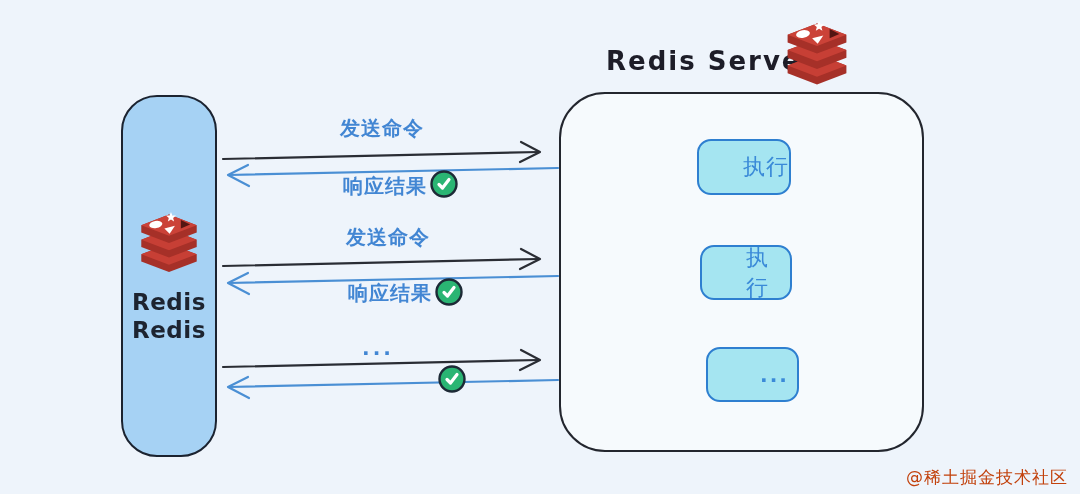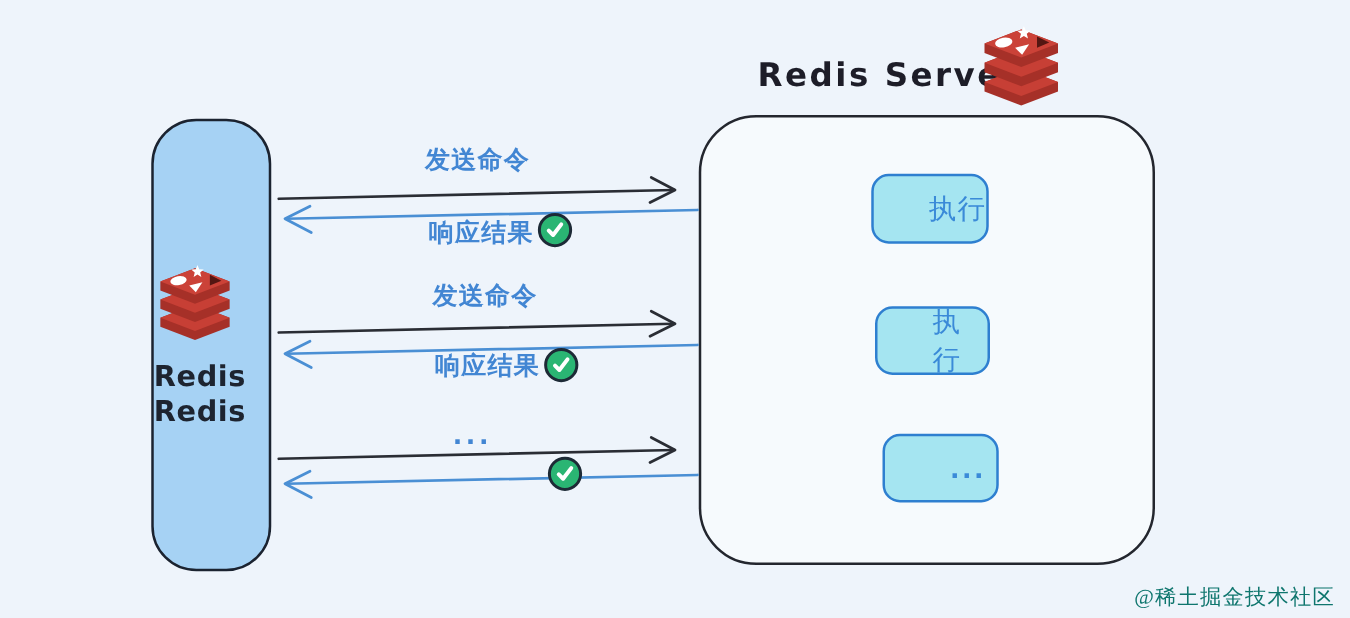--- a/index.html
+++ b/index.html
@@ -6,21 +6,21 @@
   .stage{
     position:relative;width:1080px;height:494px;overflow:hidden;
     background:#eef4fb;
     font-family:"DejaVu Sans","Liberation Sans",sans-serif;
   }
   
   .client-box{
     position:absolute;left:121px;top:95px;width:96px;height:362px;
     background:#a6d2f4;border:2.5px solid #1b2330;border-radius:36px;
     box-sizing:border-box;
-    display:flex;flex-direction:column;align-items:flex-start;justify-content:center;
+    display:flex;flex-direction:column;align-items:center;justify-content:center;
     gap:14px;
   }
   .client-label{
     text-align:center;color:#1d2430;font-size:23px;font-weight:600;
     line-height:28px;letter-spacing:0.5px;
   }
   .logo-client{width:66px;height:66px;}
   
   .server-title{
     position:absolute;left:606px;top:46px;
@@ -50,21 +50,21 @@
   
   .flow-label{
     position:absolute;transform:translate(-50%,-50%);
     color:#4286d3;font-size:20px;font-weight:600;letter-spacing:1px;white-space:nowrap;
   }
   .dots-label{font-weight:700;font-size:20px;letter-spacing:3px;}
   .check{position:absolute;width:30px;height:30px;transform:translate(-50%,-50%);}
   
   .watermark{
     position:absolute;right:12px;top:466px;
-    color:#0f766e;font-size:17px;letter-spacing:1px;font-family:Liberation Serif, serif;
+    color:#c2410c;font-size:17px;letter-spacing:1px;
   }
 </style>
 </head>
 <body>
 
 <div class="stage">
 
   <div class="server-title">Redis Server</div>
   <svg class="logo-title" viewBox="0 0 100 100">
     <path d="M8,70 L50,54 L92,70 L92,81 L50,97 L8,81 Z" fill="#a63028"></path>

